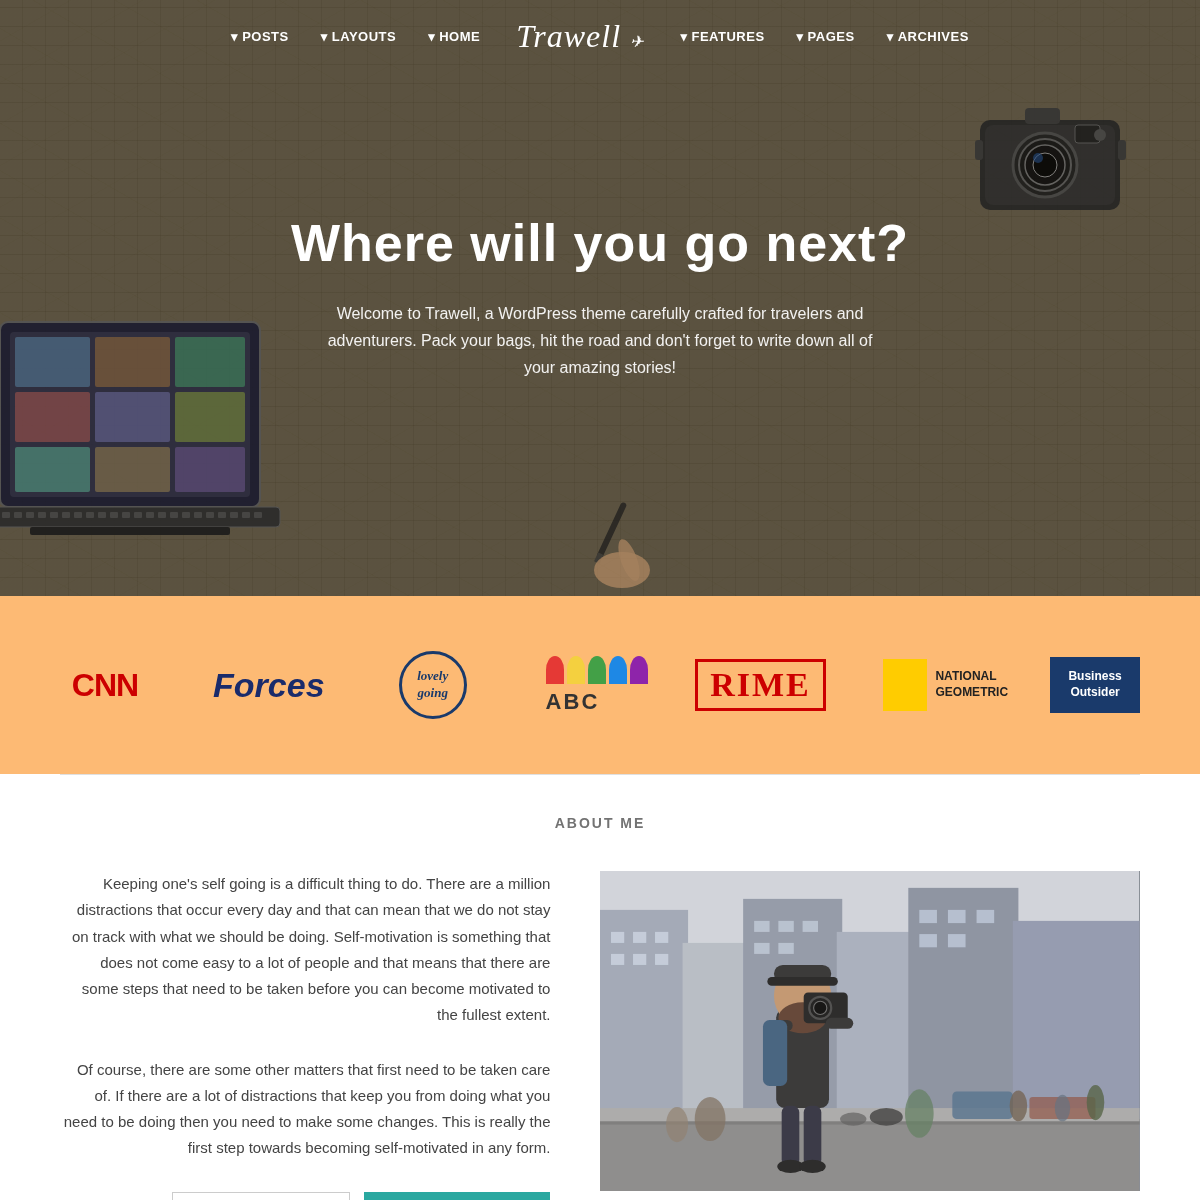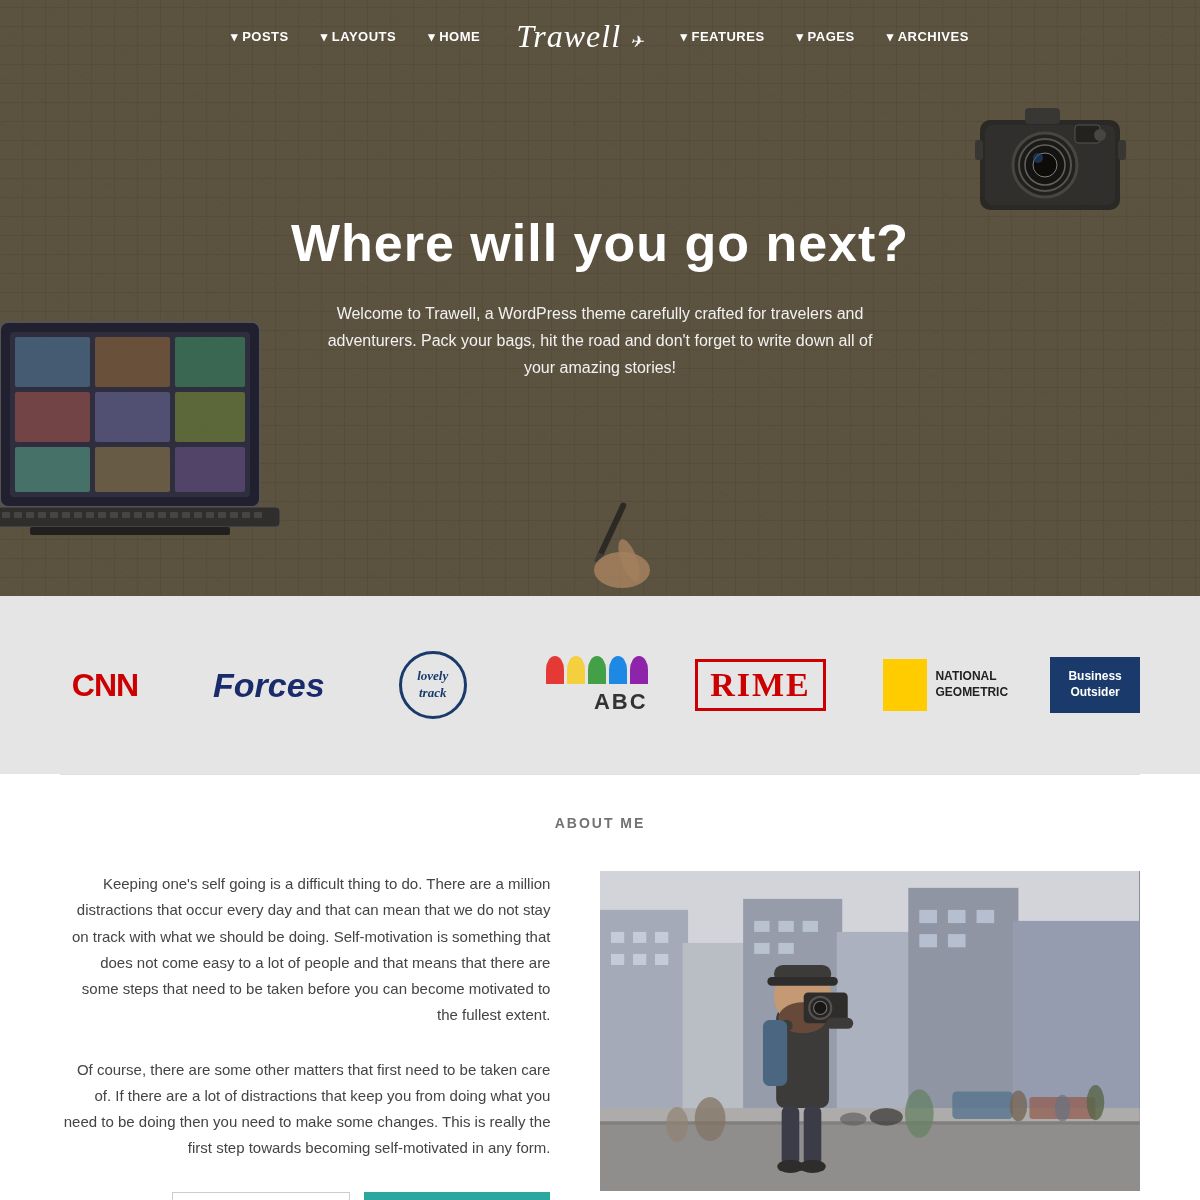--- a/index.html
+++ b/index.html
@@ -104,21 +104,21 @@
     .hero-subtitle {
       font-size: 16px;
       color: rgba(255,255,255,0.92);
       line-height: 1.7;
       max-width: 560px;
       margin: 0 auto;
     }
 
     
     .brands-section {
-      background: #e5e5e5;
+      background: #fdba74;
       padding: 55px 28px;
       display: flex;
       align-items: center;
       justify-content: space-between;
       gap: 10px;
     }
     .brand-item {
       display: flex;
       align-items: center;
       justify-content: center;
@@ -157,21 +157,21 @@
     .brand-lovely-planet .lp-text {
       font-size: 11px;
       color: #1a3a6b;
       font-weight: 700;
       text-align: center;
       line-height: 1.3;
     }
     .brand-abc {
       display: flex;
       flex-direction: column;
-      align-items: flex-end;
+      align-items: flex-start;
       gap: 2px;
     }
     .abc-peacock {
       display: flex;
       gap: 3px;
       margin-bottom: 3px;
     }
     .peacock-feather {
       width: 18px;
       height: 28px;
@@ -432,21 +432,21 @@
     <span class="brand-cnn">CNN</span>
   </div>
 
   <div class="brand-item">
     <span class="brand-forces">Forces</span>
   </div>
 
   <div class="brand-item">
     <div class="brand-lovely-planet">
       <div class="circle-outer">
-        <span class="lp-text" style="font-family:Georgia,serif;font-style:italic;font-size:13px;color:#1a3a6b;font-weight:600;padding:6px;">lovely track</span>
+        <span class="lp-text" style="font-family:Georgia,serif;font-style:italic;font-size:13px;color:#1a3a6b;font-weight:600;padding:6px;">lovely going</span>
       </div>
     </div>
   </div>
 
   <div class="brand-item">
     <div class="brand-abc">
       <div class="abc-peacock">
         <div class="peacock-feather" style="background:#e53935;"></div>
         <div class="peacock-feather" style="background:#f4d03f;"></div>
         <div class="peacock-feather" style="background:#43a047;"></div>

